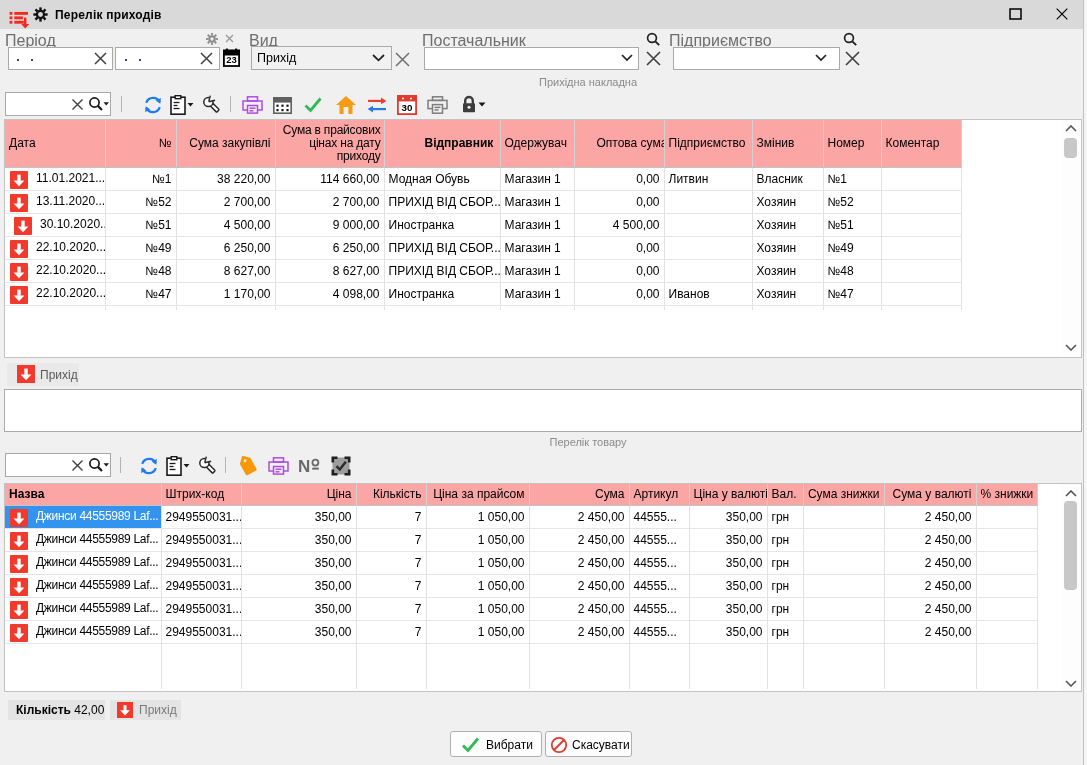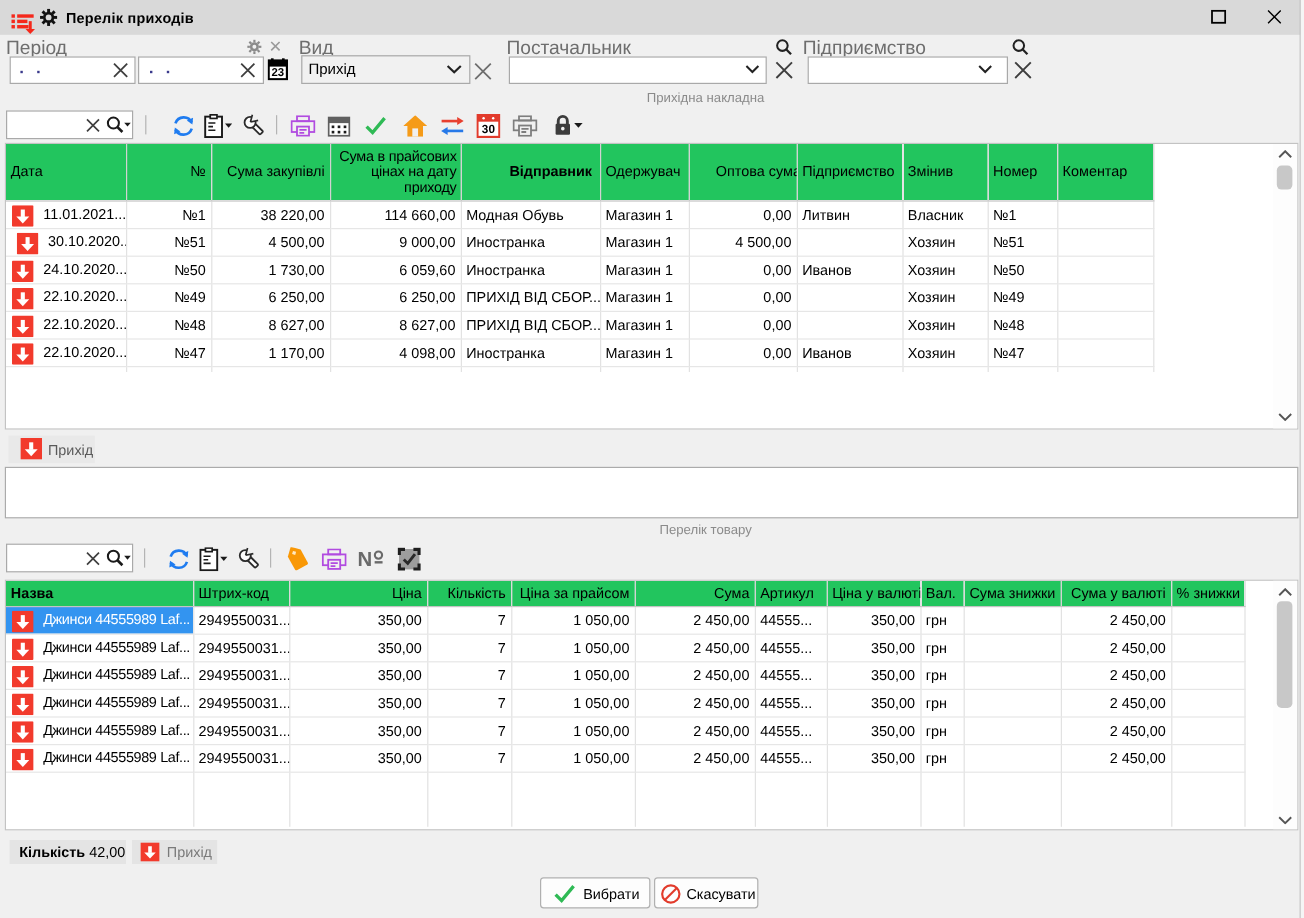--- a/index.html
+++ b/index.html
@@ -8,21 +8,21 @@
   .abs{position:absolute;}
   #titlebar{left:0;top:0;width:1087px;height:29px;background:#d9d9d9;}
   #title{left:55px;top:8px;font-size:12px;font-weight:bold;letter-spacing:.2px;}
   .lbl{color:#6e6e6e;font-size:16px;}
   .inp{background:#fff;border:1px solid #a9a9a9;box-sizing:border-box;}
   .combo{background:#f1f1f1;border:1px solid #a9a9a9;box-sizing:border-box;}
   .graytext{color:#8b8b8b;font-size:11px;margin-left:47px;}
   table{border-collapse:collapse;table-layout:fixed;width:100%;}
   td,th{padding:0 4px;font-weight:normal;font-size:12px;overflow:hidden;white-space:nowrap;box-sizing:border-box;}
   .grid{background:#fff;border:1px solid #c3c3c3;box-sizing:border-box;}
-  th{background:#22c55e;border-right:1px solid #d2d2d2;border-bottom:1px solid #c3c3c3;vertical-align:middle;}
+  th{background:#fca5a5;border-right:1px solid #d2d2d2;border-bottom:1px solid #c3c3c3;vertical-align:middle;}
   td{background:#fff;border-right:1px solid #e2e2e2;border-bottom:1px solid #e6e6e6;}
   tr{height:23px;}
   .r{text-align:right;}
   .sel{background:#3394f0 !important;color:#fff;}
   .sbar{background:#fdfdfd;}
   .thumb{background:#c8c8c8;border-radius:4px;position:absolute;}
   .tab{background:#e9e9e9;color:#5a5a5a;}
   .btn{background:#fdfdfd;border:1px solid #b0b0b0;border-radius:3px;box-sizing:border-box;}
   .cellicon{display:inline-block;vertical-align:middle;margin:0 8px 0 3px;position:relative;top:1px;}
 </style></head>
@@ -283,51 +283,51 @@
           <td class="r">114 660,00</td>
           <td class="">Модная Обувь</td>
           <td class="">Магазин 1</td>
           <td class="r">0,00</td>
           <td class="">Литвин</td>
           <td class="">Власник</td>
           <td class="">№1</td>
           <td class=""></td>
         </tr>
         <tr>
+          <td class="datec" style="padding:0 2px"><svg class="cellicon" width="18" height="18" viewBox="0 0 18 18">
+              <rect x="0" y="0" width="18" height="18" rx="1" fill="#f23a2c"></rect>
+              <rect x="7.3" y="3.6" width="3.4" height="6.2" fill="#fff"></rect>
+              <path d="M3.6 9.4 h10.8 L9 15.2 z" fill="#fff"></path>
+            </svg><span>13.11.2020...</span></td>
+          <td class="r">№52</td>
+          <td class="r">2 700,00</td>
+          <td class="r">2 700,00</td>
+          <td class="">ПРИХІД ВІД СБОР...</td>
+          <td class="">Магазин 1</td>
+          <td class="r">0,00</td>
+          <td class=""></td>
+          <td class="">Хозяин</td>
+          <td class="">№52</td>
+          <td class=""></td>
+        </tr>
+        <tr>
           <td class="datec" style="padding:0 6px"><svg class="cellicon" width="18" height="18" viewBox="0 0 18 18">
               <rect x="0" y="0" width="18" height="18" rx="1" fill="#f23a2c"></rect>
               <rect x="7.3" y="3.6" width="3.4" height="6.2" fill="#fff"></rect>
               <path d="M3.6 9.4 h10.8 L9 15.2 z" fill="#fff"></path>
             </svg><span>30.10.2020...</span></td>
           <td class="r">№51</td>
           <td class="r">4 500,00</td>
           <td class="r">9 000,00</td>
           <td class="">Иностранка</td>
           <td class="">Магазин 1</td>
           <td class="r">4 500,00</td>
           <td class=""></td>
           <td class="">Хозяин</td>
           <td class="">№51</td>
-          <td class=""></td>
-        </tr>
-        <tr>
-          <td class="datec" style="padding:0 2px"><svg class="cellicon" width="18" height="18" viewBox="0 0 18 18">
-              <rect x="0" y="0" width="18" height="18" rx="1" fill="#f23a2c"></rect>
-              <rect x="7.3" y="3.6" width="3.4" height="6.2" fill="#fff"></rect>
-              <path d="M3.6 9.4 h10.8 L9 15.2 z" fill="#fff"></path>
-            </svg><span>24.10.2020...</span></td>
-          <td class="r">№50</td>
-          <td class="r">1 730,00</td>
-          <td class="r">6 059,60</td>
-          <td class="">Иностранка</td>
-          <td class="">Магазин 1</td>
-          <td class="r">0,00</td>
-          <td class="">Иванов</td>
-          <td class="">Хозяин</td>
-          <td class="">№50</td>
           <td class=""></td>
         </tr>
         <tr>
           <td class="datec" style="padding:0 2px"><svg class="cellicon" width="18" height="18" viewBox="0 0 18 18">
               <rect x="0" y="0" width="18" height="18" rx="1" fill="#f23a2c"></rect>
               <rect x="7.3" y="3.6" width="3.4" height="6.2" fill="#fff"></rect>
               <path d="M3.6 9.4 h10.8 L9 15.2 z" fill="#fff"></path>
             </svg><span>22.10.2020...</span></td>
           <td class="r">№49</td>
           <td class="r">6 250,00</td>

